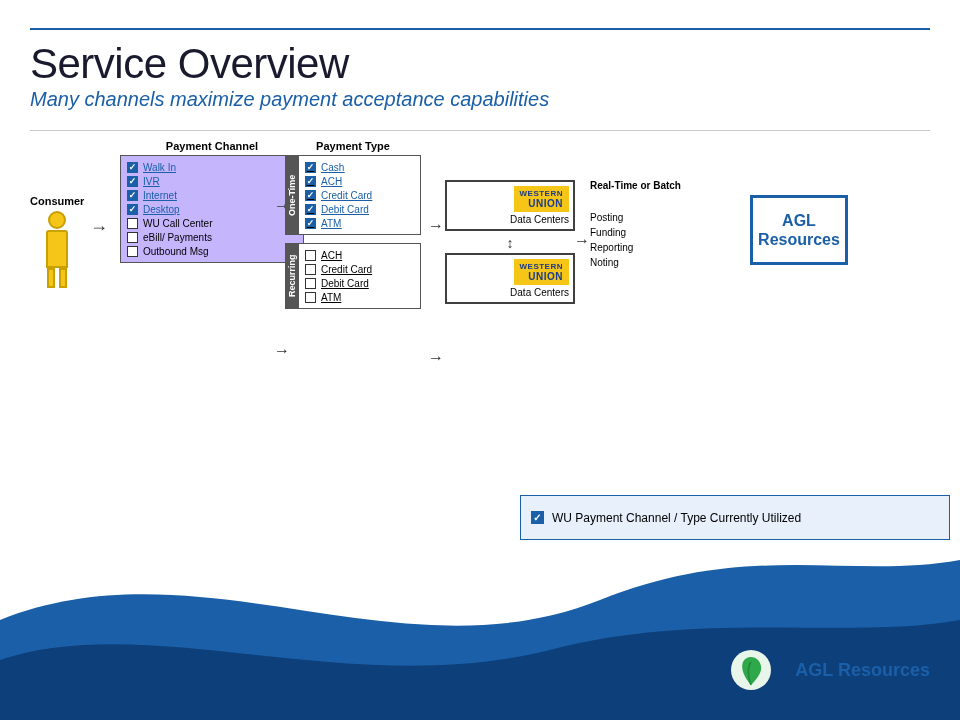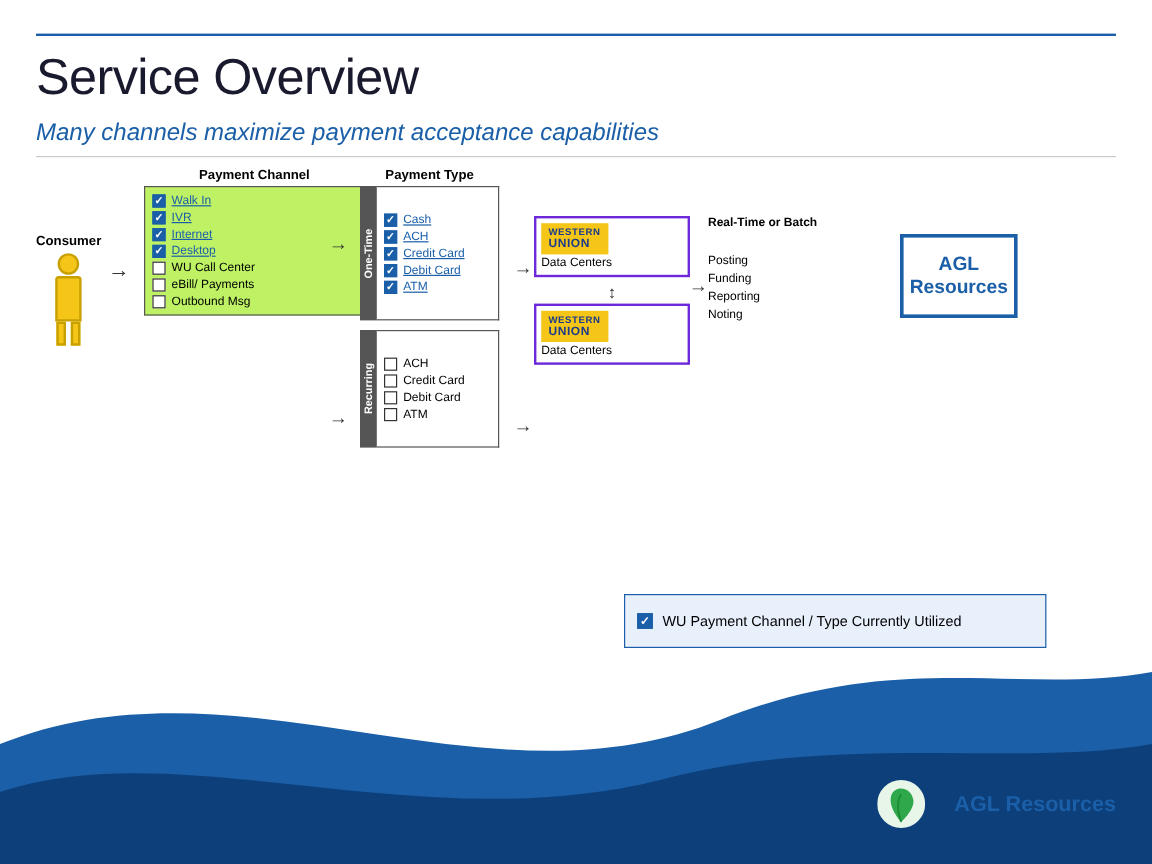--- a/index.html
+++ b/index.html
@@ -31,21 +31,21 @@
     .main-title {
       font-size: 42px;
       font-weight: 400;
       color: #1a1a2e;
       letter-spacing: -0.5px;
     }
     .sub-title {
       font-size: 20px;
       font-style: italic;
       color: #1a5fa8;
-      margin-top: 12px;
+      margin-top: 0;
     }
 
     
     .bottom-wave {
       position: absolute;
       bottom: 0;
       left: 0;
       width: 100%;
       height: 220px;
     }
@@ -120,21 +120,21 @@
     }
     .box-header {
       font-size: 11px;
       font-weight: bold;
       color: #000;
       text-align: center;
       margin-bottom: 3px;
     }
     .channel-list {
       border: 1px solid #555;
-      background: #bef264;
+      background: #c4b5fd;
       padding: 4px 6px;
     }
     .channel-item {
       display: flex;
       align-items: center;
       gap: 5px;
       font-size: 10px;
       color: #000;
       padding: 1.5px 0;
     }
@@ -165,23 +165,23 @@
       font-weight: bold;
     }
     .item-text-blue {
       color: #1a5fa8;
       text-decoration: underline;
     }
 
     
     .payment-type-section {
       position: absolute;
-      left: 280px;
+      left: 265px;
       top: 0px;
-      width: 116px;
+      width: 136px;
     }
     .onetime-label-vert {
       writing-mode: vertical-rl;
       transform: rotate(180deg);
       font-size: 9px;
       font-weight: bold;
       color: #fff;
       background: #555;
       padding: 4px 2px;
       display: flex;
@@ -199,35 +199,36 @@
       padding: 4px 2px;
       display: flex;
       align-items: center;
       justify-content: center;
       text-align: center;
     }
     .type-list {
       border: 1px solid #555;
       border-left: none;
       background: #fff;
-      padding: 20px 6px;
+      padding: 4px 6px;
       flex: 1;
+      text-decoration: underline;
     }
 
     
     .wu-section {
       position: absolute;
       left: 425px;
       top: 40px;
       width: 130px;
     }
     .wu-box {
-      border: 2px solid #6d28d9;
+      border: 2px solid #404040;
       background: #fff;
-      text-align: left;
+      text-align: right;
       padding: 4px;
       margin-bottom: 4px;
     }
     .wu-logo-bg {
       background: #f5c518;
       padding: 3px 6px;
       margin-bottom: 2px;
       display: inline-block;
     }
     .wu-logo-text-western {
@@ -285,21 +286,21 @@
       color: #1a5fa8;
       text-align: center;
       line-height: 1.2;
     }
 
     
     .legend-box {
       position: absolute;
       left: 520px;
       top: 495px;
-      width: 352px;
+      width: 430px;
       height: 45px;
       border: 1px solid #1a5fa8;
       background: #e8f0fc;
       display: flex;
       align-items: center;
       padding: 0 10px;
       gap: 8px;
     }
     .legend-checkbox {
       width: 13px;

